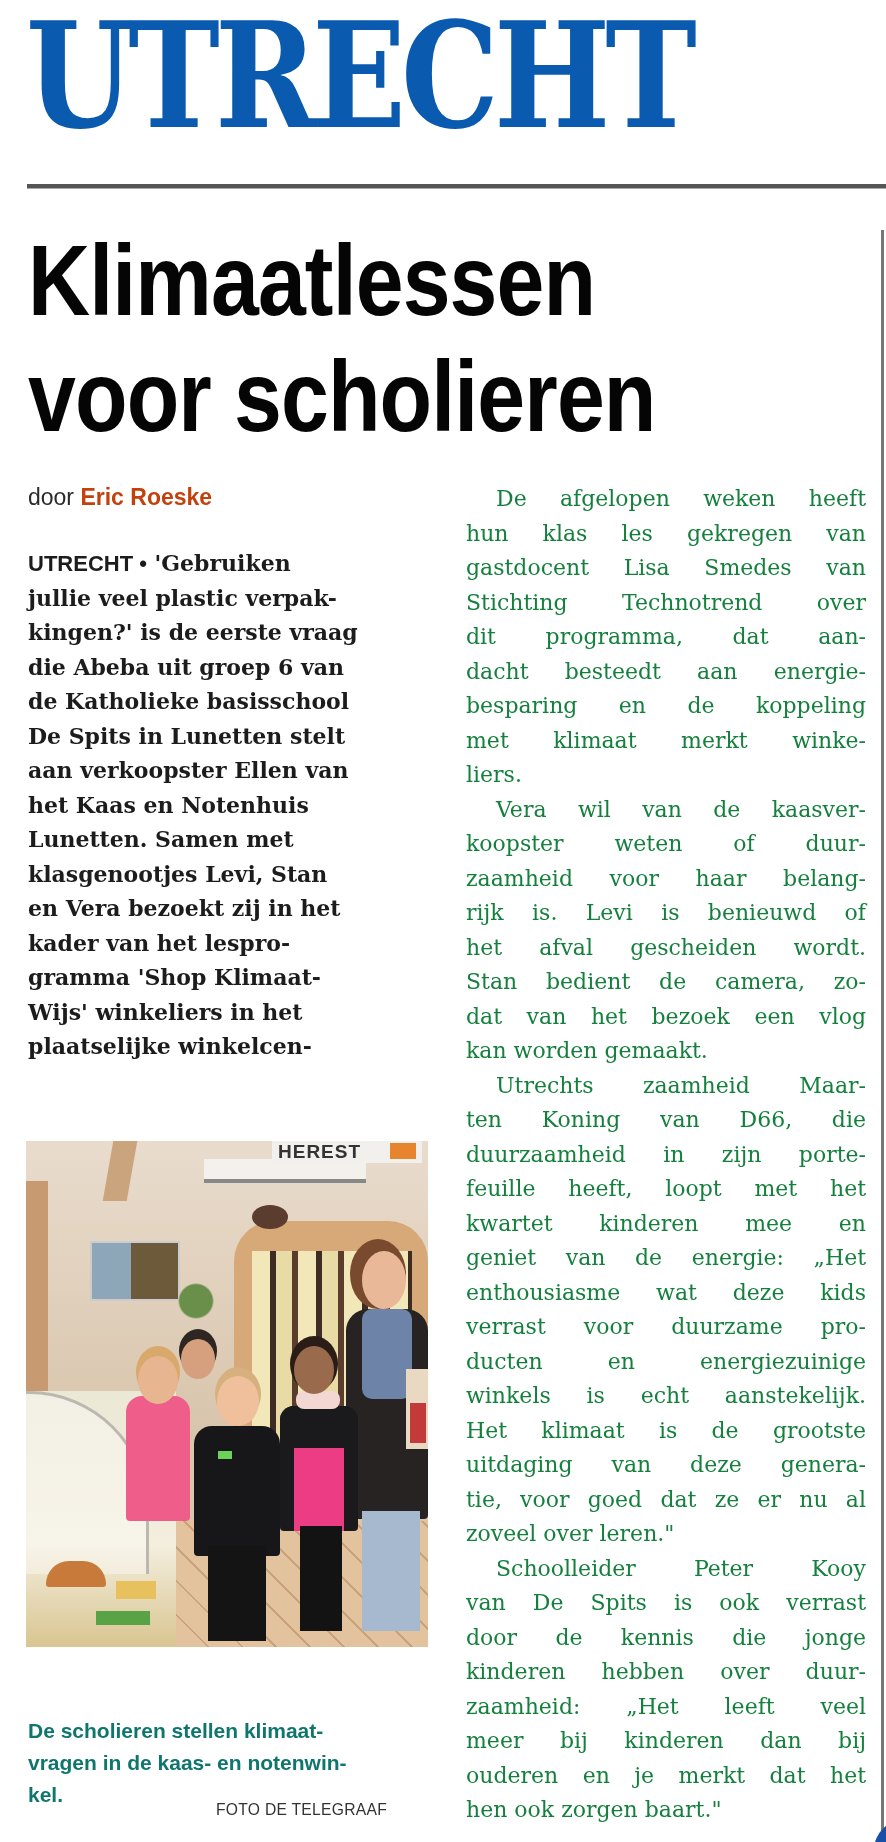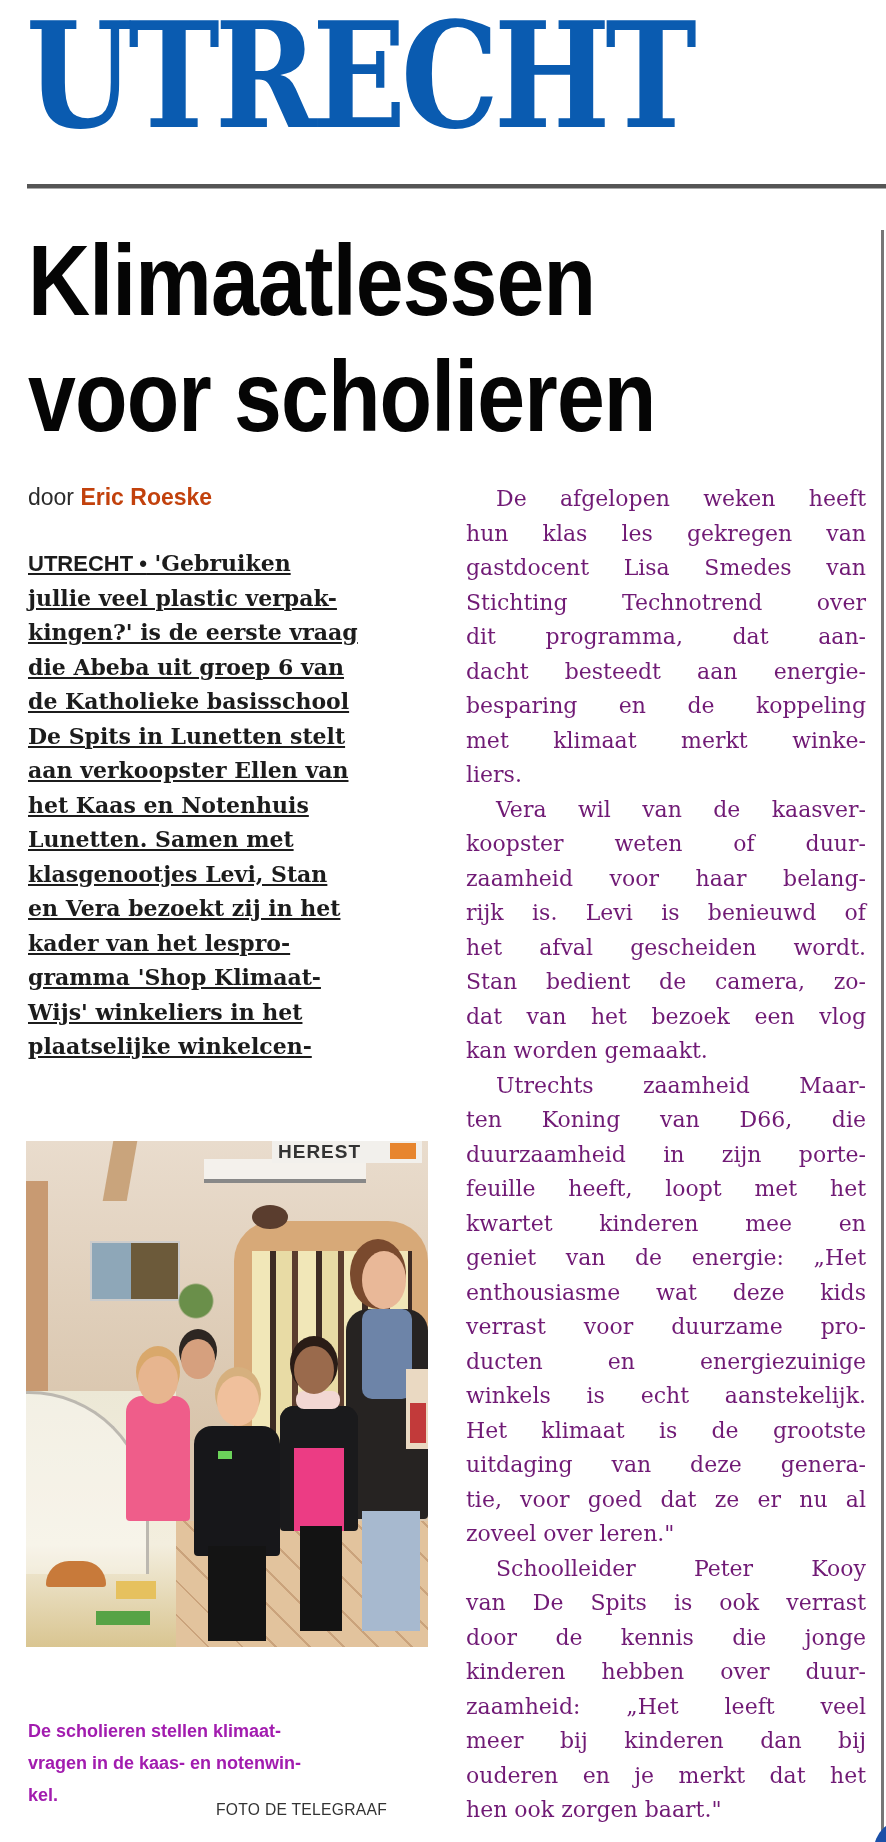--- a/index.html
+++ b/index.html
@@ -87,27 +87,26 @@
       font-family: "DejaVu Serif", "Liberation Serif", serif;
       font-size: 22px;
       line-height: 34.5px;
     }
     .col-left {
       left: 28px;
       top: 546px;
       width: 400px;
       font-weight: bold;
       color: #1c1c1c;
-      text-decoration: underline;
     }
     .col-right {
       left: 466px;
       top: 482px;
       width: 400px;
-      color: #701a75;
+      color: #15803d;
     }
     .line {
       display: block;
       white-space: nowrap;
       height: 34.5px;
     }
     .justify {
       text-align: justify;
       text-align-last: justify;
     }
@@ -169,23 +168,23 @@
     .woman-bag { left: 380px; top: 228px; width: 22px; height: 80px; background: #ead9c2; }
     .woman-bag-red { left: 384px; top: 262px; width: 16px; height: 40px; background: #c23a3a; }
 
     .caption {
       position: absolute;
       left: 28px;
       top: 1715px;
       width: 400px;
       font-family: "Liberation Sans", "DejaVu Sans", sans-serif;
       font-weight: bold;
-      font-size: 18px;
+      font-size: 21px;
       line-height: 32px;
-      color: #a21caf;
+      color: #0f766e;
     }
     .caption .line { height: 32px; }
     .credit {
       position: absolute;
       left: 216px;
       top: 1800px;
       font-family: "Liberation Sans", "DejaVu Sans", sans-serif;
       font-size: 17px;
       letter-spacing: 0.3px;
       color: #333333;

